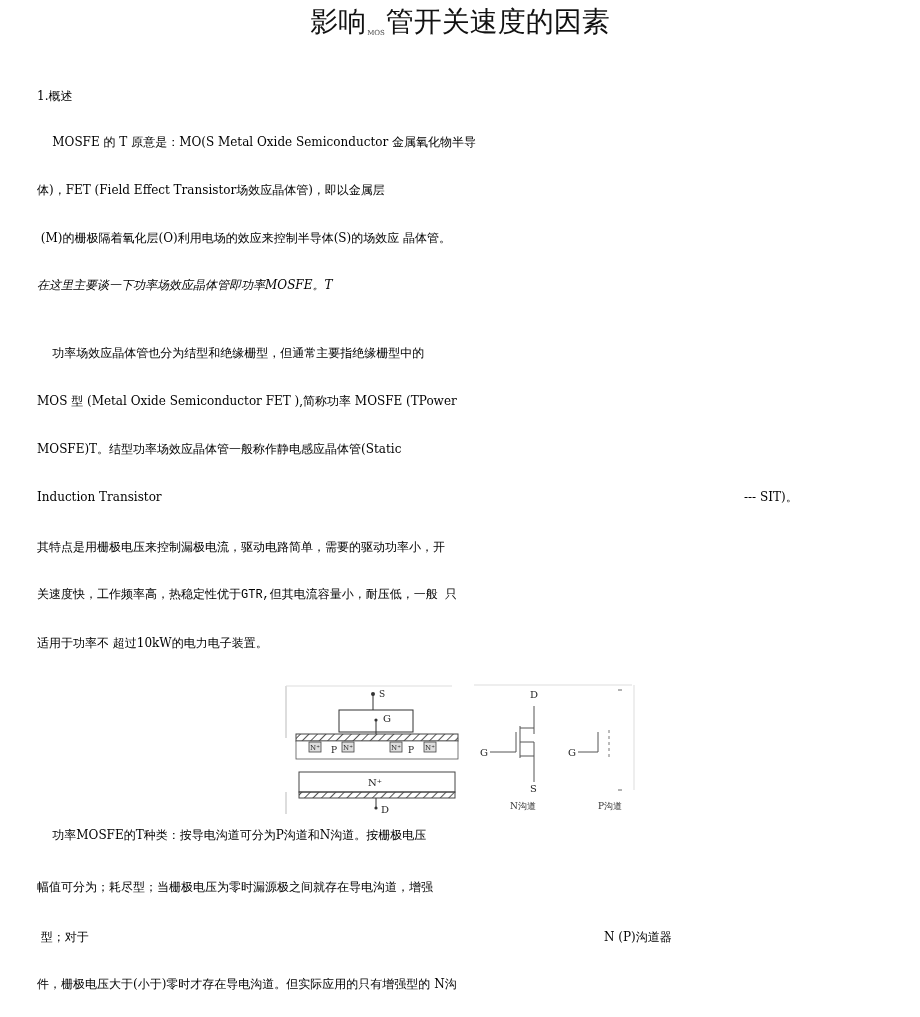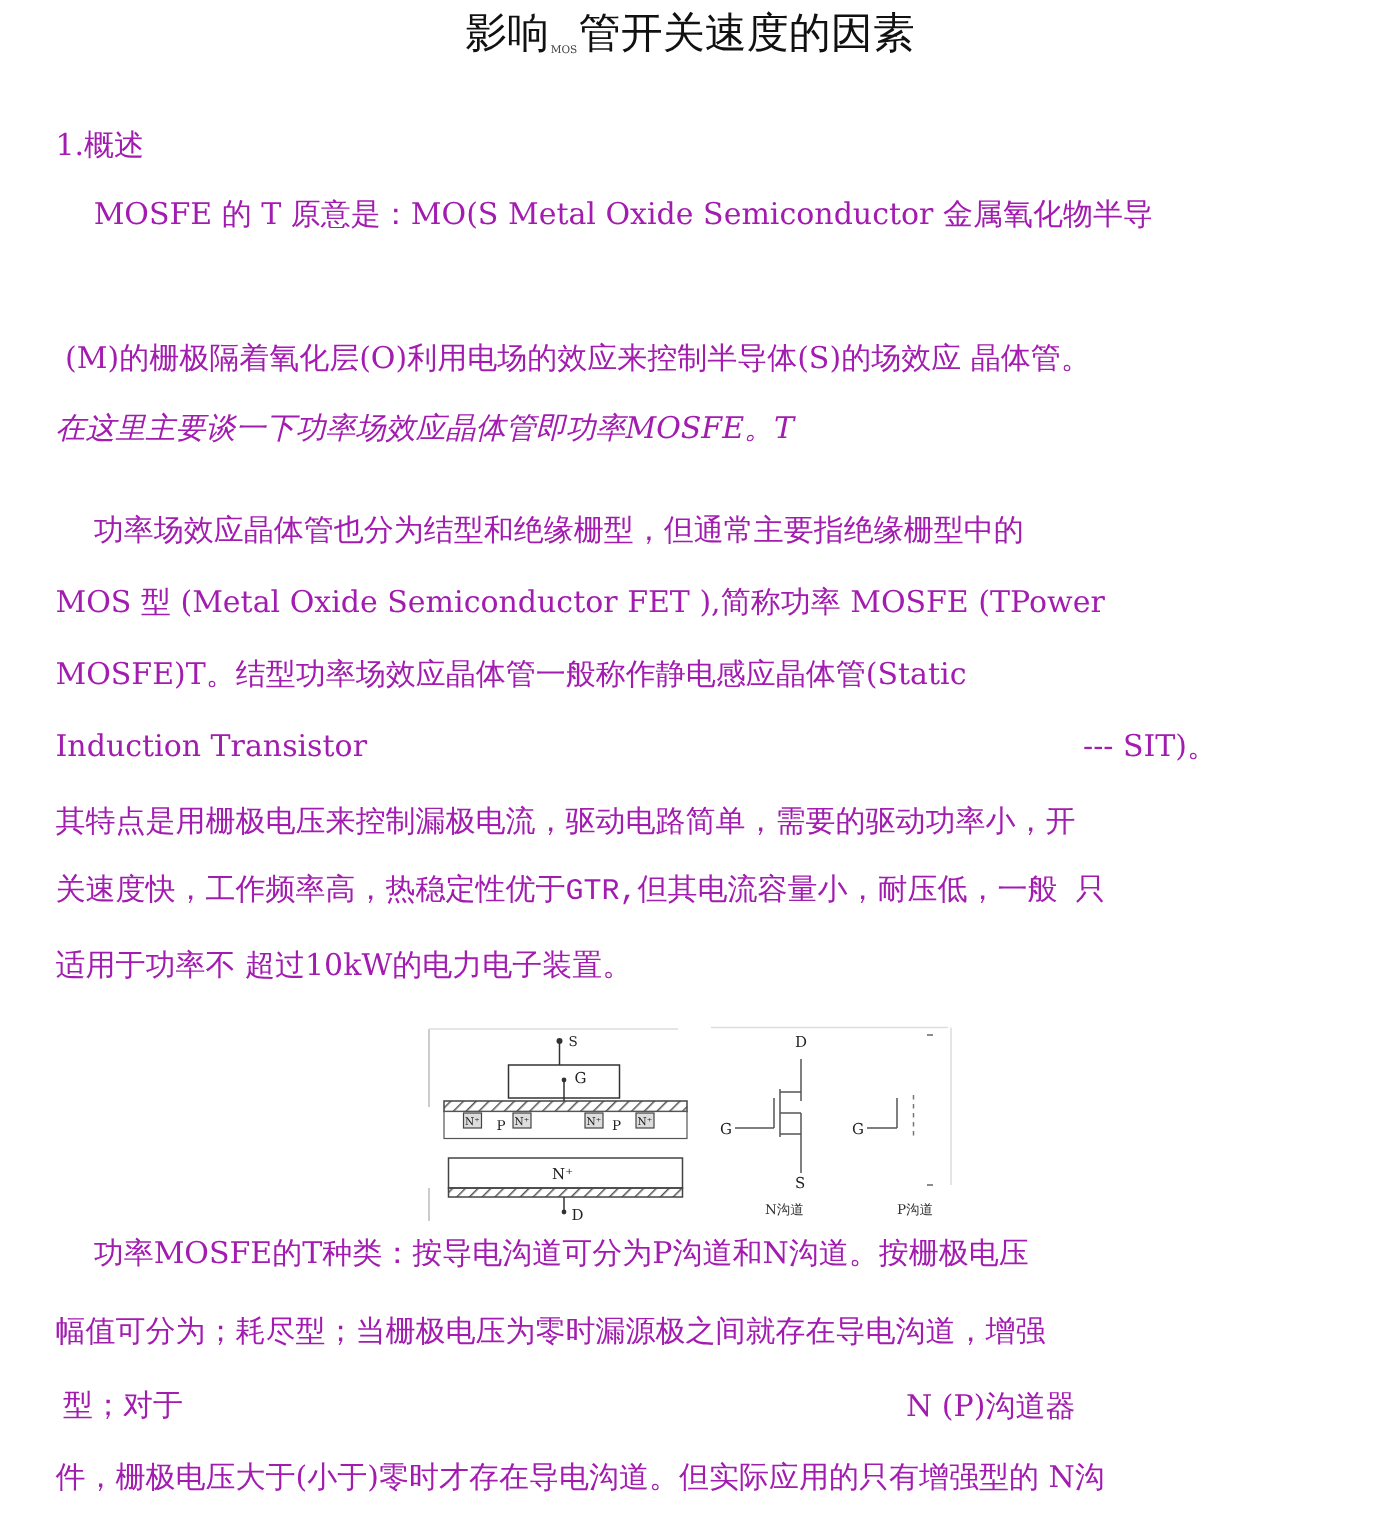--- a/index.html
+++ b/index.html
@@ -8,49 +8,50 @@
     font-family: "DejaVu Serif", "Liberation Serif", serif;
     color: #1a1a1a;
   }
   .page { position: absolute; left: 0; top: 0; width: 920px; height: 1017px; }
   .title {
     position: absolute; top: 2px; left: 0; width: 920px; text-align: center;
     font-size: 28px; line-height: 40px; color: #111;
   }
   .title .sub { font-size: 7px; vertical-align: -4px; margin: 0 1px; color: #444; }
   .line {
-    position: absolute; left: 37px; font-size: 20px; line-height: 28px;
-    white-space: pre; color: #a21caf;
+    position: absolute; left: 37px; font-size: 12px; line-height: 28px;
+    white-space: pre; color: #000000;
   }
   .figure {
     position: absolute; left: 284px; top: 682px; width: 352px; height: 132px;
   }
   .fig-left { position: absolute; left: 0; top: 0; width: 188px; height: 132px; }
   .fig-right { position: absolute; left: 188px; top: 0; width: 164px; height: 132px; }
 </style>
 </head>
 <body>
 
 <div class="page">
 
   <div class="title">
     <span>影响</span><span class="sub">MOS</span><span>管开关速度的因素</span>
   </div>
 
   <div class="line" style="top:82px;">1.概述</div>
 
   <div class="line" style="top:128px;">    MOSFE 的 T 原意是：MO(S Metal Oxide Semiconductor 金属氧化物半导</div>
+  <div class="line" style="top:176px;">体)，FET (Field Effect Transistor场效应晶体管)，即以金属层</div>
   <div class="line" style="top:224px;"> (M)的栅极隔着氧化层(O)利用电场的效应来控制半导体(S)的场效应 晶体管。</div>
   <div class="line" style="top:271px;font-style:italic;">在这里主要谈一下功率场效应晶体管即功率MOSFE。T</div>
 
   <div class="line" style="top:339px;">    功率场效应晶体管也分为结型和绝缘栅型，但通常主要指绝缘栅型中的</div>
   <div class="line" style="top:387px;">MOS 型 (Metal Oxide Semiconductor FET ),简称功率 MOSFE (TPower</div>
   <div class="line" style="top:435px;">MOSFE)T。结型功率场效应晶体管一般称作静电感应晶体管(Static</div>
   <div class="line" style="top:483px;">Induction Transistor</div>
-  <div class="line" style="top:483px; left:722px;">--- SIT)。</div>
+  <div class="line" style="top:483px; left:744px;">--- SIT)。</div>
   <div class="line" style="top:533px;">其特点是用栅极电压来控制漏极电流，驱动电路简单，需要的驱动功率小，开</div>
   <div class="line" style="top:581px;font-family:Liberation Mono, monospace;">关速度快，工作频率高，热稳定性优于GTR,但其电流容量小，耐压低，一般 只</div>
   <div class="line" style="top:629px;">适用于功率不 超过10kW的电力电子装置。</div>
 
   <div class="figure">
     <div class="fig-left">
       <svg width="188" height="132" viewBox="0 0 188 132">
         <defs>
           <pattern id="hatch" width="6" height="6" patternUnits="userSpaceOnUse" patternTransform="rotate(45)">
             <line x1="0" y1="0" x2="0" y2="6" stroke="#555" stroke-width="2"></line>
@@ -114,17 +115,17 @@
         <line x1="146" y1="8" x2="150" y2="8" stroke="#666" stroke-width="1"></line>
         <line x1="146" y1="108" x2="150" y2="108" stroke="#666" stroke-width="1"></line>
         <text x="126" y="127" font-size="9" fill="#333">P沟道</text>
         <line x1="162" y1="3" x2="162" y2="108" stroke="#ddd" stroke-width="1"></line>
       </svg>
     </div>
   </div>
 
   <div class="line" style="top:873px;">幅值可分为；耗尽型；当栅极电压为零时漏源极之间就存在导电沟道，增强</div>
   <div class="line" style="top:821px;">    功率MOSFE的T种类：按导电沟道可分为P沟道和N沟道。按栅极电压</div>
-  <div class="line" style="top:923px;font-family:Liberation Serif, serif;"> 型；对于</div>
+  <div class="line" style="top:923px;"> 型；对于</div>
   <div class="line" style="top:923px; left:604px;">N (P)沟道器</div>
   <div class="line" style="top:970px;">件，栅极电压大于(小于)零时才存在导电沟道。但实际应用的只有增强型的 N沟</div>
 
 </div>
 
 </body></html>

